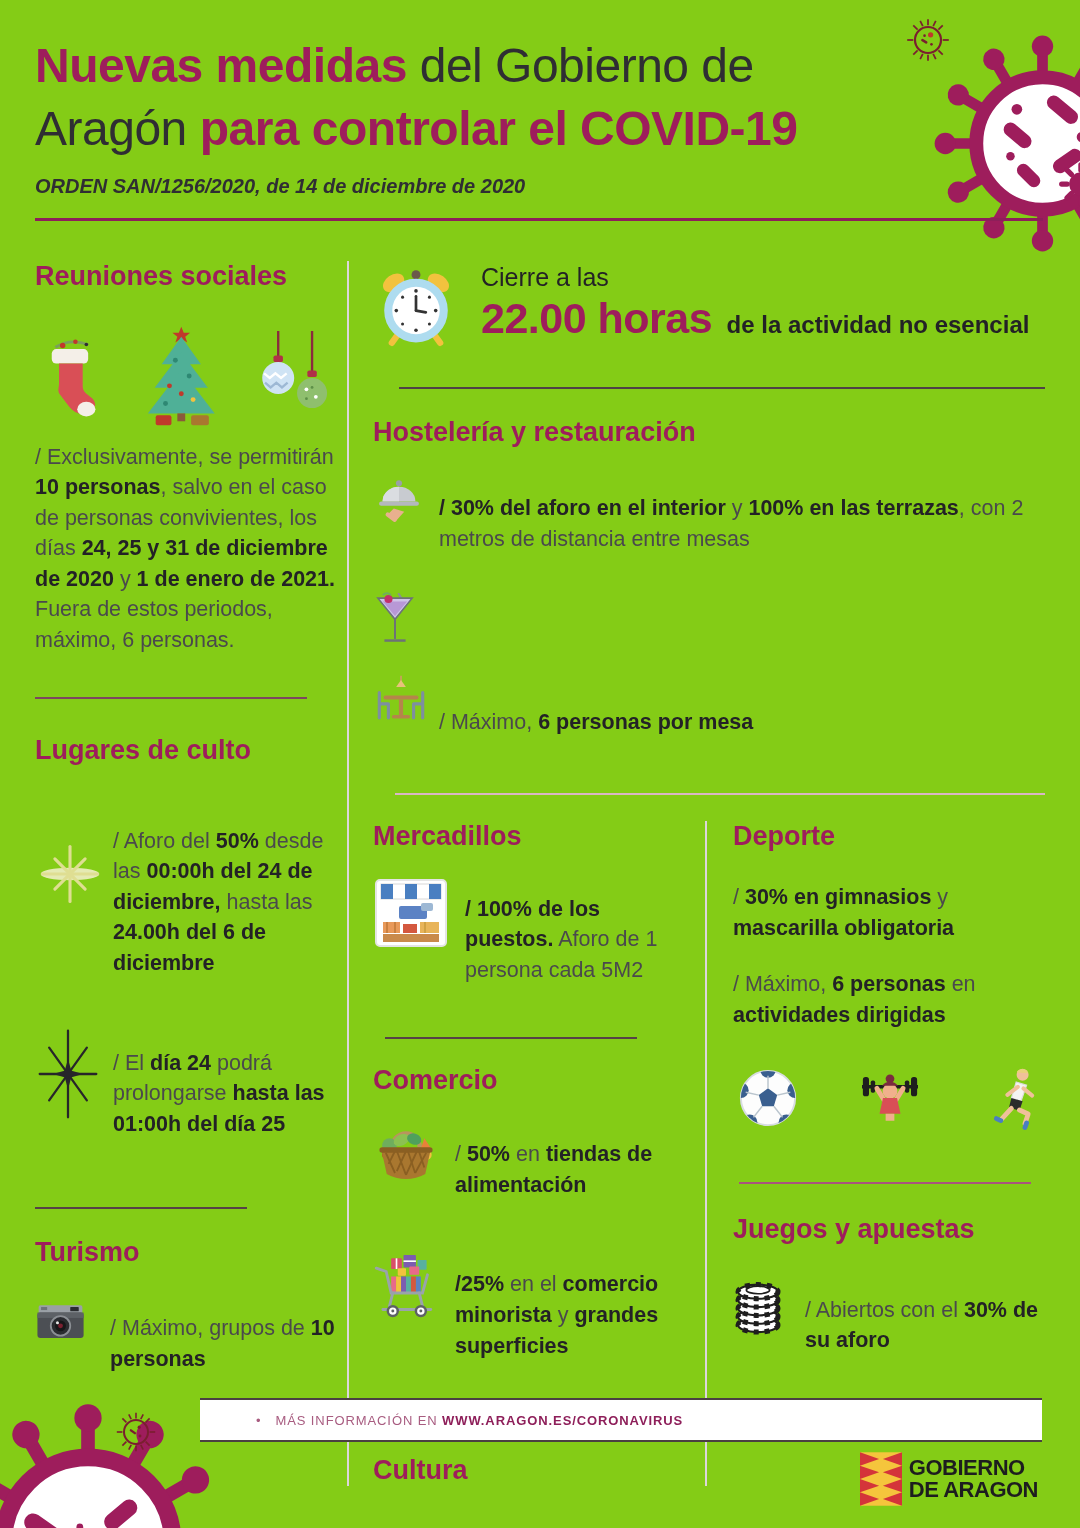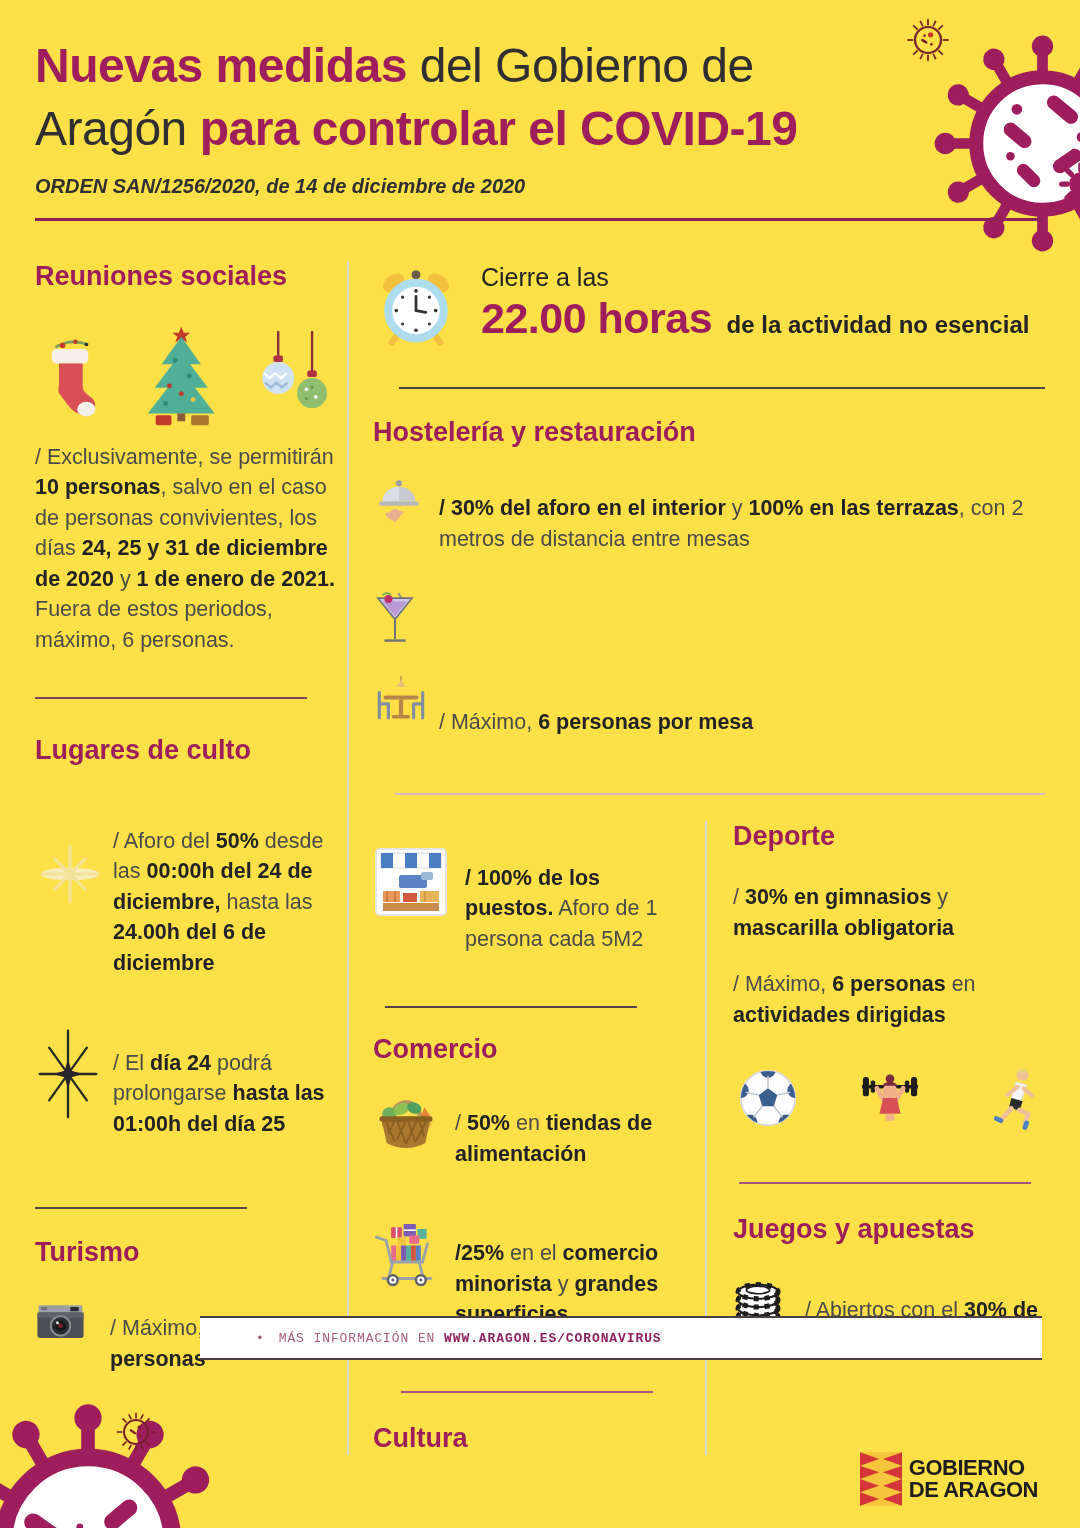--- a/index.html
+++ b/index.html
@@ -1,17 +1,17 @@
 <!DOCTYPE html>
 <html><head>
 <meta charset="utf-8">
 <style>
   html,body{margin:0;padding:0;background:#eee;}
   .page{
-    width:1080px;height:1528px;position:relative;overflow:hidden;background:#fde047;
+    width:1080px;height:1528px;position:relative;overflow:hidden;background:#84cc16;
     font-family:"Liberation Sans","DejaVu Sans",sans-serif;margin:0 auto;
   }
   
   .header{padding:34px 35px 0 35px;position:relative;z-index:2;}
   .title{font-size:48px;line-height:1.32;letter-spacing:-0.5px;max-width:880px;}
   .t-acc{color:#9e1d5c;font-weight:700;}
   .t-blk{color:#2f2e33;font-weight:400;}
   .subtitle-row{margin-top:14px;display:flex;align-items:baseline;gap:30px;}
   .level{font-size:38px;color:#9e1d5c;font-weight:400;}
   .level sup{font-size:21px;}
@@ -68,21 +68,21 @@
   .cultura-h{margin-top:30px;}
   
   .dbul{margin-top:26px;max-width:330px;}
   .dbul-first{margin-top:30px;}
   .sports-row{display:flex;gap:54px;align-items:center;margin-top:32px;margin-left:4px;}
   .rule-deporte{background:#a8547e;width:292px;margin:48px 0 0 6px;}
   .juegos-h{margin-top:30px;}
   .juegos-row{display:flex;gap:22px;margin-top:24px;align-items:flex-start;}
   .juegos-row .btxt{max-width:240px;padding-top:4px;}
   
-  .footer-bar{position:absolute;left:200px;right:38px;top:1316px;border-top:2px solid #4a4042;border-bottom:2px solid #4a4042;padding:11px 0 11px 56px;z-index:3;background:#fff;font-family:Liberation Mono, monospace;}
+  .footer-bar{position:absolute;left:200px;right:38px;top:1398px;border-top:2px solid #4a4042;border-bottom:2px solid #4a4042;padding:11px 0 11px 56px;z-index:3;background:#fff;}
   .footer-text{font-size:13px;letter-spacing:0.9px;color:#a85c80;}
   .footer-text b{color:#8e1f5a;font-weight:700;}
   .footer-bullet{margin-right:14px;color:#a85c80;}
   .logo{position:absolute;right:42px;top:1452px;display:flex;gap:7px;align-items:center;z-index:3;}
   .logo-text{font-size:22px;line-height:0.98;font-weight:700;color:#1d1d1f;letter-spacing:-0.5px;}
   .virus-bl{position:absolute;left:-62px;top:1392px;width:300px;height:300px;z-index:1;}
   .virus-bl-small{position:absolute;left:112px;top:1408px;width:48px;height:48px;z-index:1;}
 </style>
 </head>
 <body>
@@ -382,20 +382,21 @@
           </div>
           <p class="body btxt" style="padding-top:14px;"><span>/  Máximo, </span><b>6 personas por mesa</b></p>
         </div>
       </div>
 
       <div class="rule rule-host"></div>
 
       <div class="two-cols">
 
         <div class="col-mid">
+          <div class="h2">Mercadillos</div>
           <div class="mrow">
             <svg width="76" height="80" viewBox="0 0 76 80">
               <rect x="3" y="8" width="70" height="66" rx="4" fill="#ffffff" stroke="#e4e4e4" stroke-width="2"></rect>
               <g>
                 <rect x="8" y="12" width="60" height="15" fill="#ffffff" stroke="#d8d8d8" stroke-width="1"></rect>
                 <rect x="8" y="12" width="12" height="15" fill="#4a7fc1"></rect>
                 <rect x="32" y="12" width="12" height="15" fill="#4a7fc1"></rect>
                 <rect x="56" y="12" width="12" height="15" fill="#4a7fc1"></rect>
               </g>
               <rect x="26" y="34" width="28" height="13" rx="2" fill="#5b82c4"></rect>

